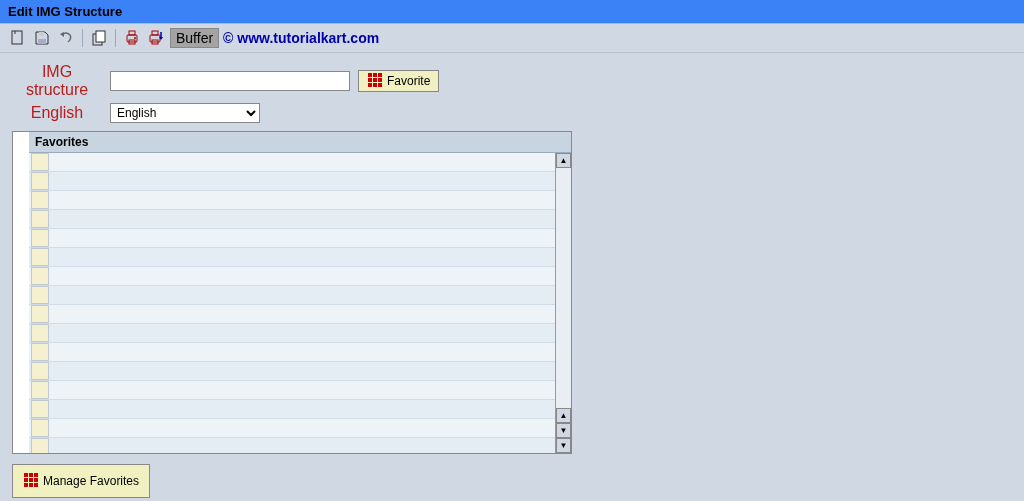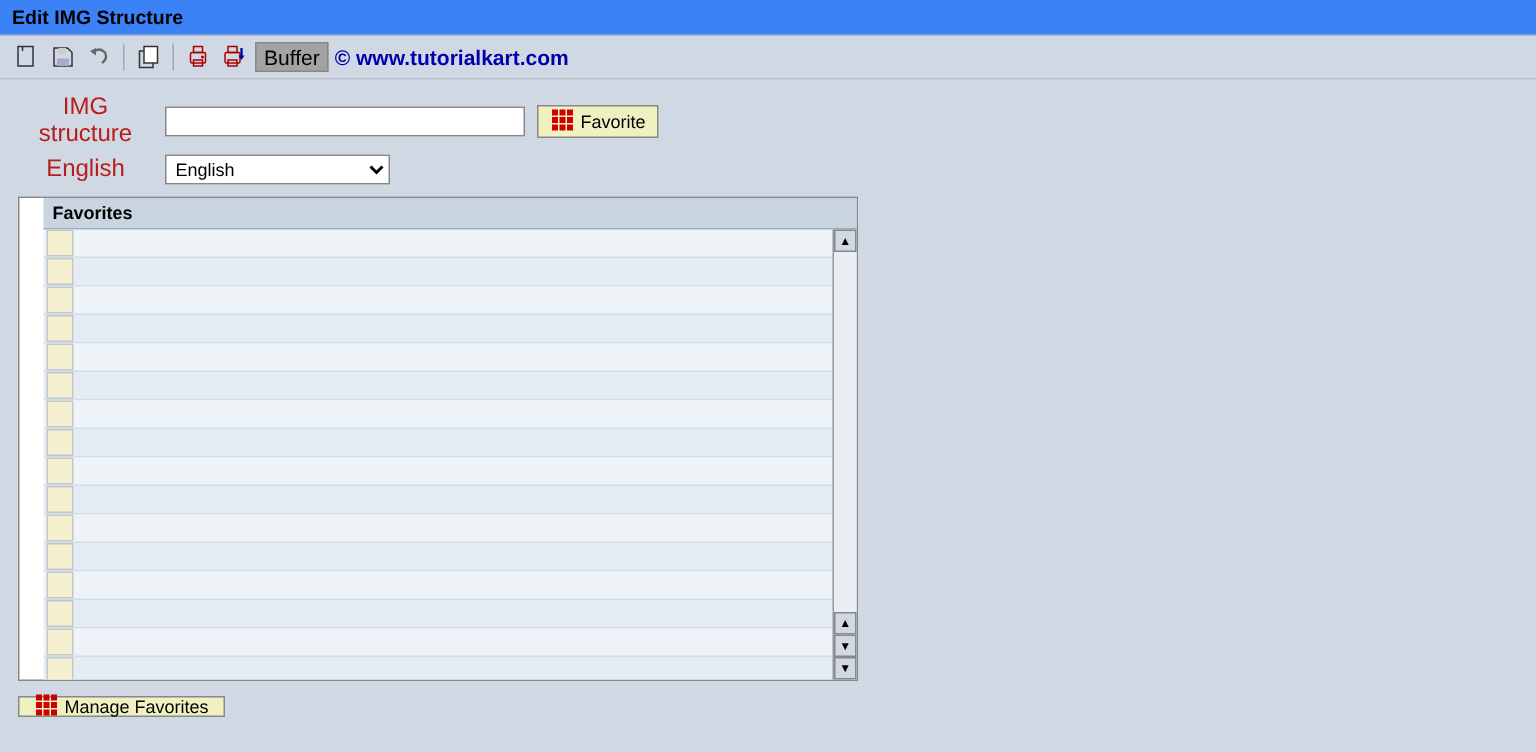--- a/index.html
+++ b/index.html
@@ -189,21 +189,21 @@
 
     .manage-btn {
       display: flex;
       align-items: center;
       gap: 4px;
       background: #f0f0c0;
       border: 1px solid #888;
       padding: 3px 10px;
       cursor: pointer;
       font-size: 12px;
-      height: 14px;
+      height: 34px;
       margin-top: 10px;
     }
 
     .buffer-btn {
       background: #a3a3a3;
       border: 1px solid #888;
       padding: 1px 5px;
       font-size: 14px;
       cursor: pointer;
     }

